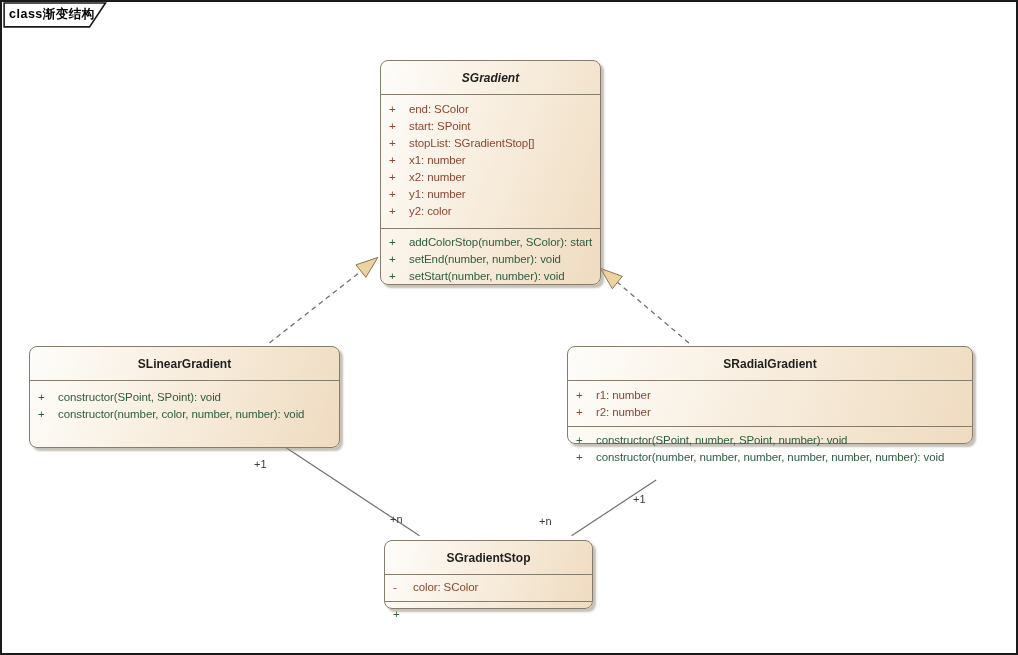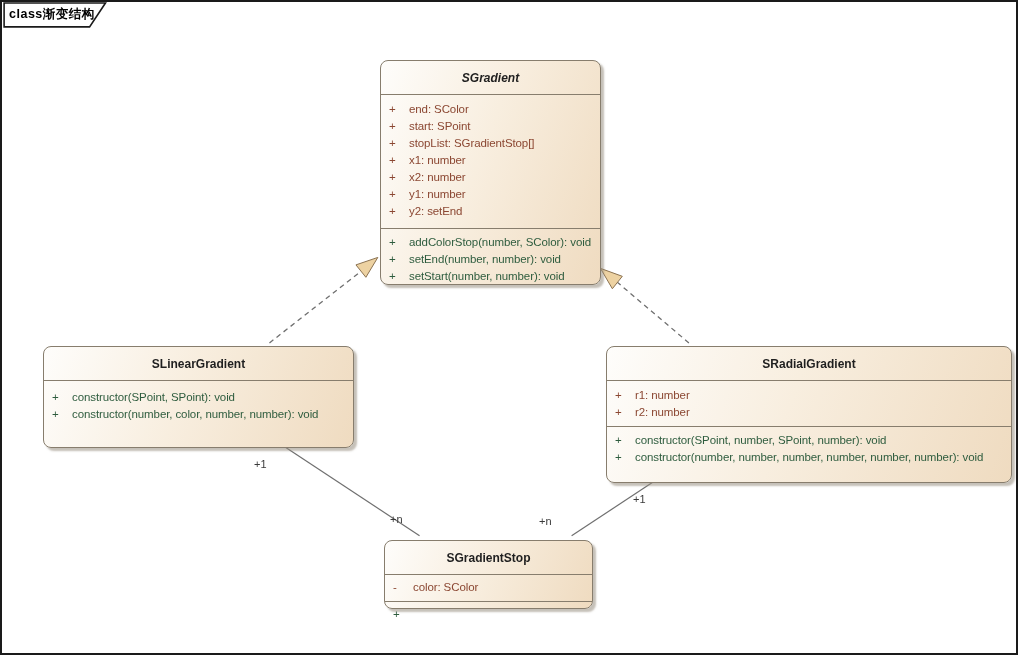--- a/index.html
+++ b/index.html
@@ -108,56 +108,56 @@
       <div class="row attr-row">
           <span class="vis">+</span>
           <span>x2: number</span>
         </div>
       <div class="row attr-row">
           <span class="vis">+</span>
           <span>y1: number</span>
         </div>
       <div class="row attr-row">
           <span class="vis">+</span>
-          <span>y2: setEnd</span>
+          <span>y2: color</span>
         </div>
     </div>
     <div class="comp divided" style="height:57px;padding-top:5px">
       <div class="row method-row">
           <span class="vis">+</span>
-          <span>addColorStop(number, SColor): void</span>
+          <span>addColorStop(number, SColor): start</span>
         </div>
       <div class="row method-row">
           <span class="vis">+</span>
           <span>setEnd(number, number): void</span>
         </div>
       <div class="row method-row">
           <span class="vis">+</span>
           <span>setStart(number, number): void</span>
         </div>
     </div>
   </div>
 
-  <div class="uml-class" style="left:41px;top:344px;width:311px;height:102px">
+  <div class="uml-class" style="left:27px;top:344px;width:311px;height:102px">
     <div class="uml-title">
       <span>SLinearGradient</span>
     </div>
     <div class="comp" style="height:66px;padding-top:8px">
       <div class="row method-row">
           <span class="vis">+</span>
           <span>constructor(SPoint, SPoint): void</span>
         </div>
       <div class="row method-row">
           <span class="vis">+</span>
           <span>constructor(number, color, number, number): void</span>
         </div>
     </div>
   </div>
 
-  <div class="uml-class" style="left:604px;top:344px;width:406px;height:137px">
+  <div class="uml-class" style="left:565px;top:344px;width:406px;height:98px">
     <div class="uml-title">
       <span>SRadialGradient</span>
     </div>
     <div class="comp" style="height:45px;padding-top:6px">
       <div class="row attr-row">
           <span class="vis">+</span>
           <span>r1: number</span>
         </div>
       <div class="row attr-row">
           <span class="vis">+</span>

